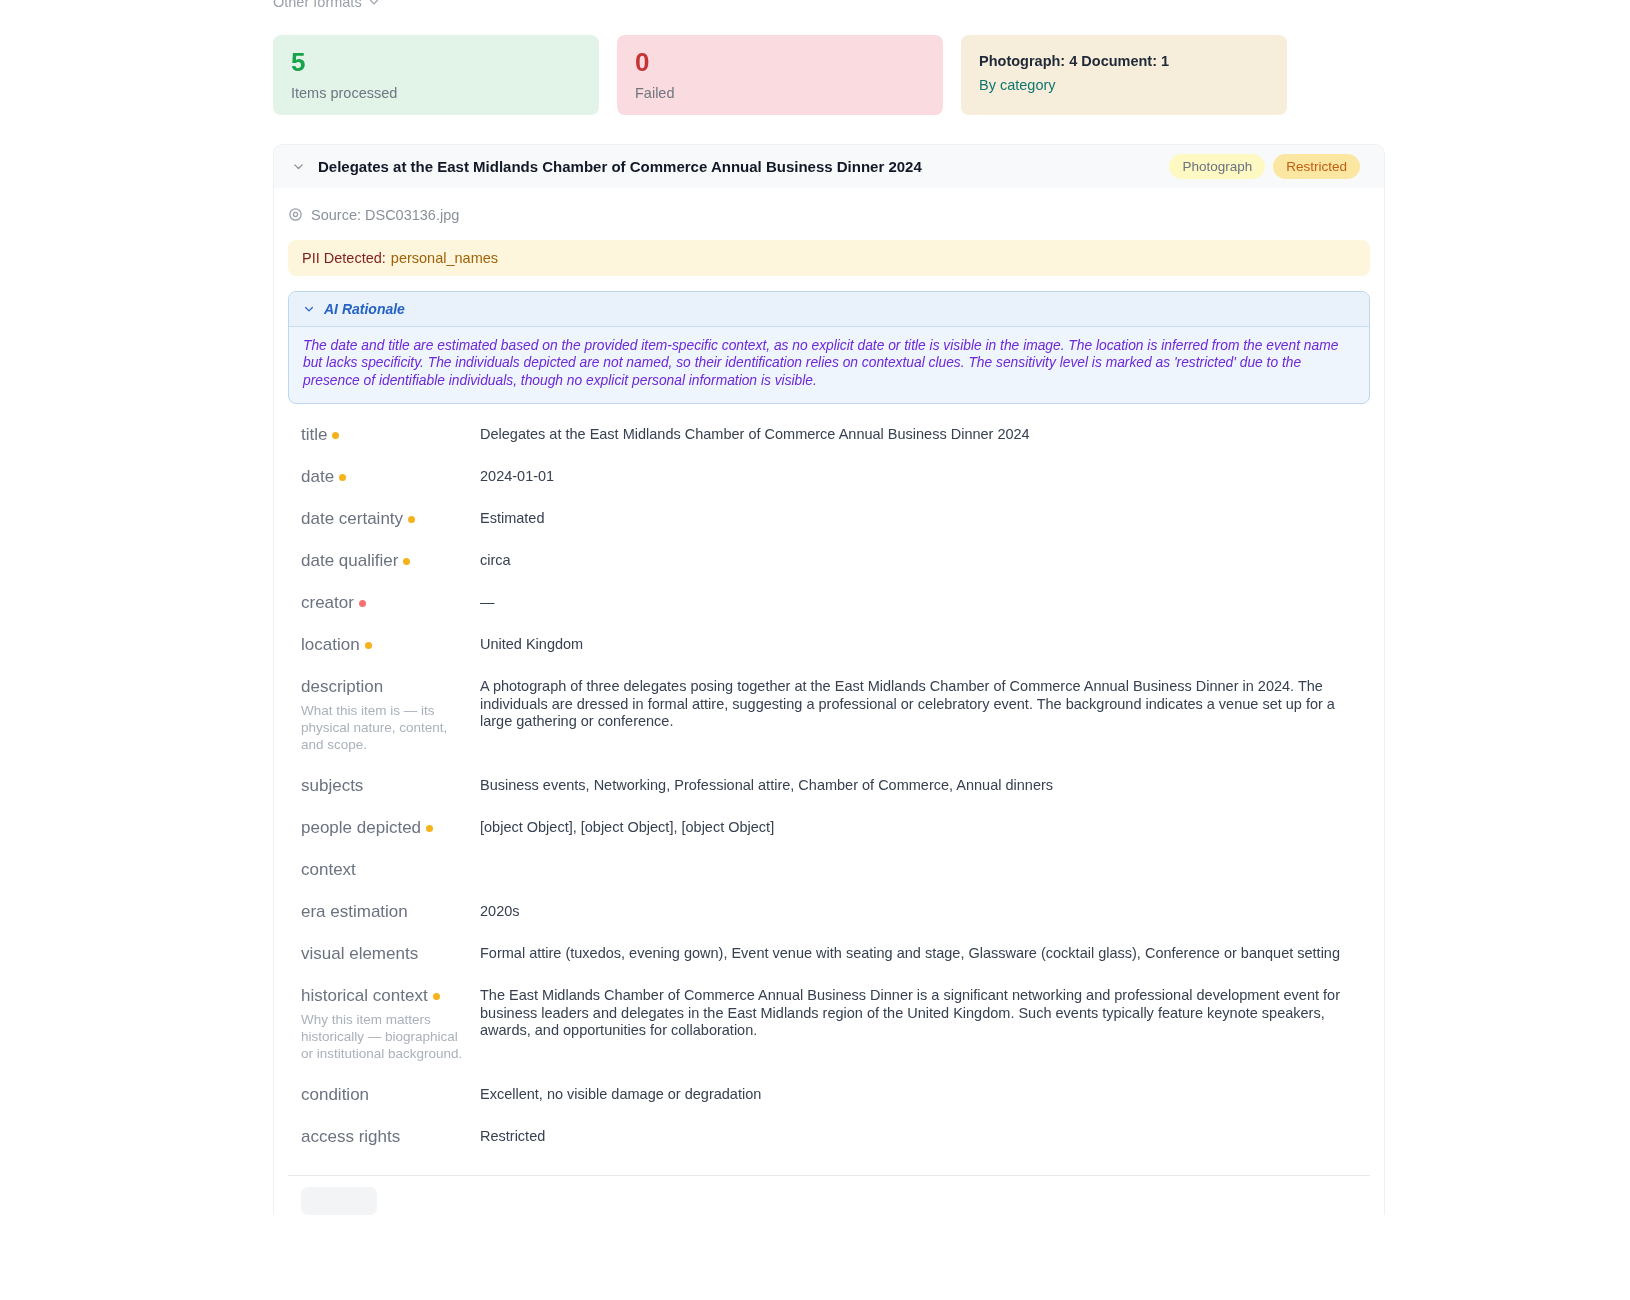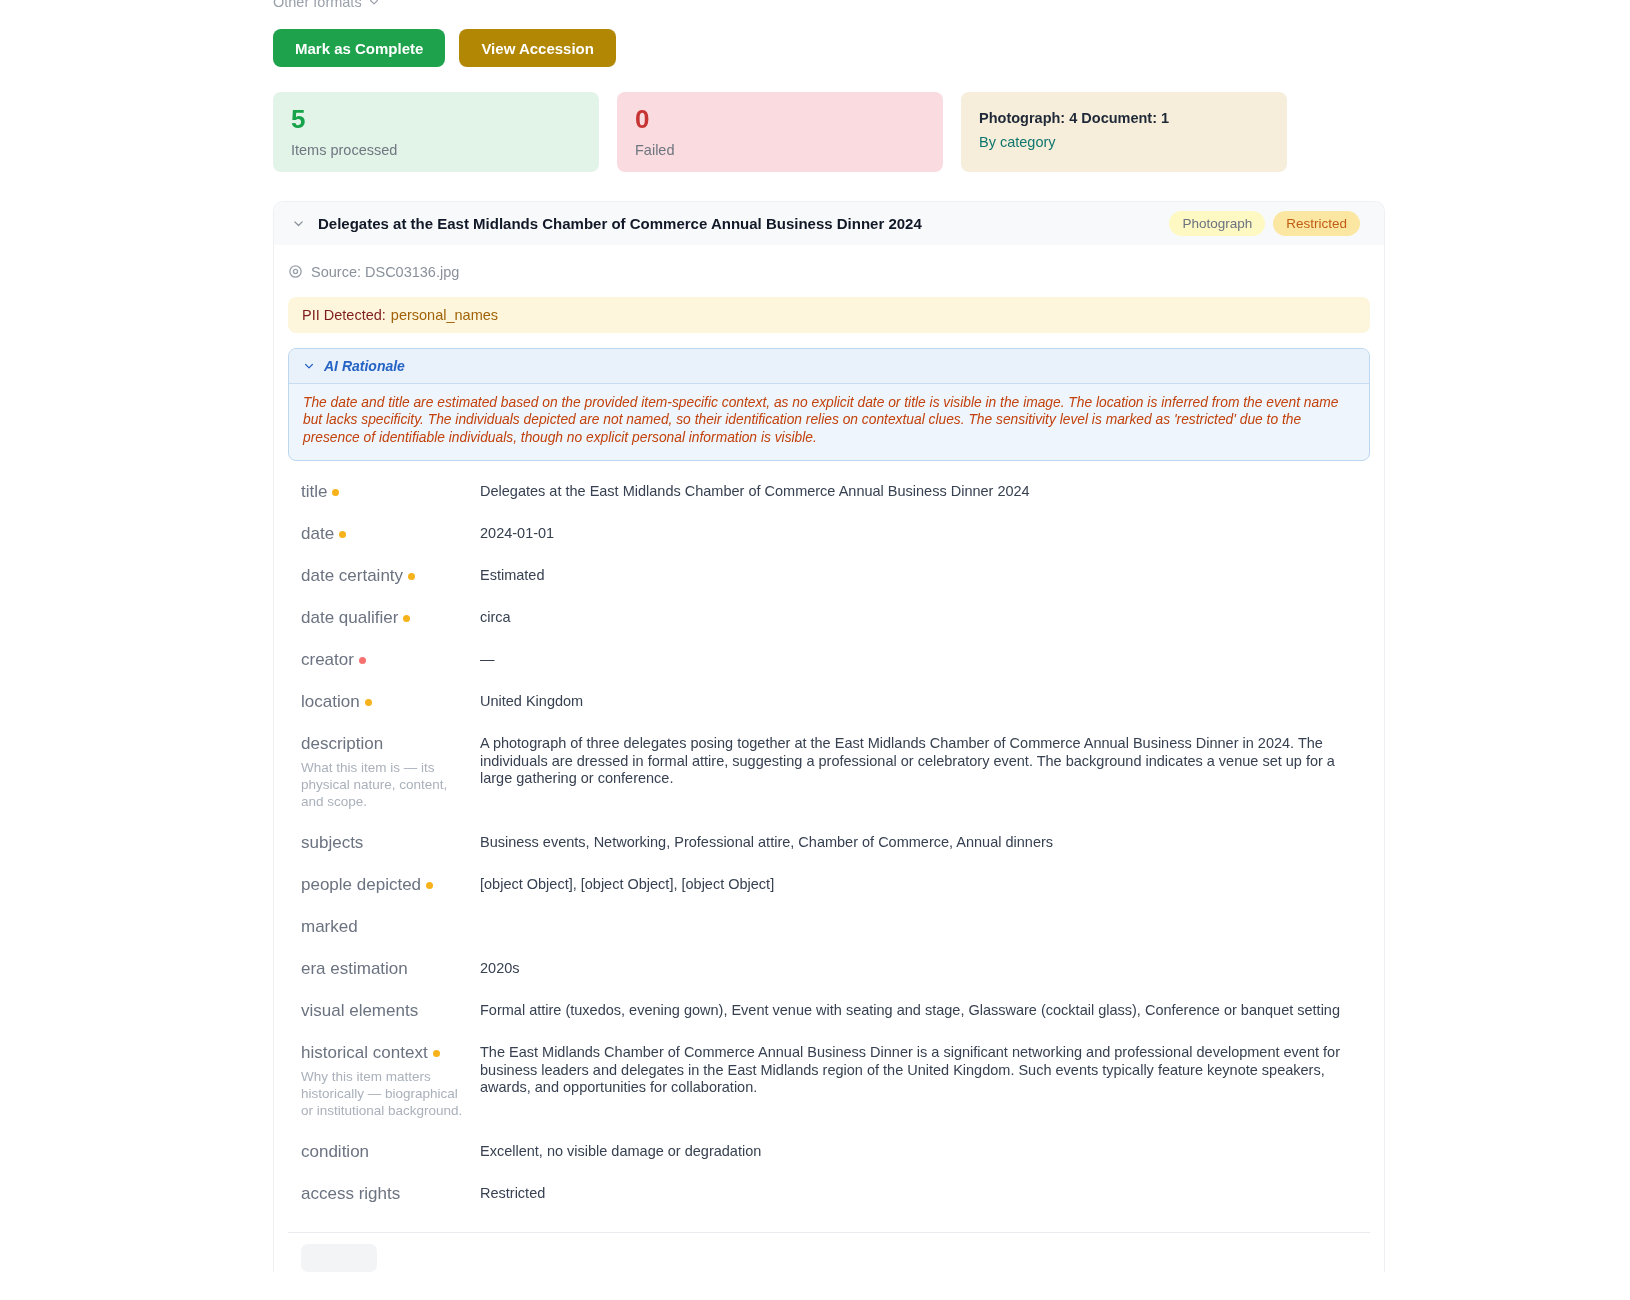--- a/index.html
+++ b/index.html
@@ -53,21 +53,21 @@
   .pii-box { margin:17px 14px 0; background:#fdf6dd; border-radius:8px;
     padding:10px 14px; font-size:14.5px; }
   .pii-label { color:#7f1d1d; font-weight:400;margin-top:14px; }
   .pii-value { color:#a16207; margin-left:5px; }
 
   .rationale { margin:15px 14px 0; background:#eef5fc; border:1px solid #bdd7f0;
     border-radius:8px; overflow:hidden;font-style:italic; }
   .rationale-header { display:flex; align-items:center; gap:9px; padding:9px 14px;
     color:#2563c4; font-size:14px; font-weight:600; background:#e9f1fb;
     border-bottom:1px solid #c8dcf2; cursor:pointer; }
-  .rationale-body { padding:10px 14px 14px; color:#c2410c; font-size:13.8px; line-height:17.5px; }
+  .rationale-body { padding:10px 14px 14px; color:#6d28d9; font-size:13.8px; line-height:17.5px; }
 
   
   .fields { margin-top:10px; }
   .field-row { display:flex; padding:12px 23px 12px 27px; }
   .field-label-col { width:179px; flex:none; padding-right:10px; }
   .field-label { color:#6b7280; font-size:17px; line-height:17.5px; }
   .field-hint { color:#aab1bb; font-size:13.5px; line-height:17px; margin-top:6px; }
   .field-value { flex:1; color:#374151; font-size:14.5px; line-height:17.5px; }
   .dot { display:inline-block; width:7px; height:7px; border-radius:50%;
     margin-left:5px; vertical-align:1px; }
@@ -85,24 +85,20 @@
 
   <div class="other-formats">
     <span>Other formats</span>
     <span class="chev">
       <svg width="12" height="12" viewBox="0 0 16 16">
           <path d="M3.5 6l4.5 4.5L12.5 6" fill="none" stroke="#9aa1ab" stroke-width="1.6" stroke-linecap="round" stroke-linejoin="round"></path>
         </svg>
     </span>
   </div>
 
-  <div class="btn-row">
-    <button class="btn btn-green">Mark as Complete</button>
-    <button class="btn btn-gold">View Accession</button>
-  </div>
 
   <div class="stats">
     <div class="stat-card stat-green">
       <div class="stat-value">5</div>
       <div class="stat-label">Items processed</div>
     </div>
     <div class="stat-card stat-pink">
       <div class="stat-value">0</div>
       <div class="stat-label">Failed</div>
     </div>
@@ -220,21 +216,21 @@
   <div class="field-row">
     <div class="field-label-col">
       <span class="field-label">people depicted</span><span class="dot dot-yellow"></span>
       
     </div>
     <div class="field-value">[object Object], [object Object], [object Object]</div>
   </div>
 
   <div class="field-row">
     <div class="field-label-col">
-      <span class="field-label">marked</span>
+      <span class="field-label">context</span>
       
     </div>
   </div>
 
   <div class="field-row">
     <div class="field-label-col">
       <span class="field-label">era estimation</span>
       
     </div>
     <div class="field-value">2020s</div>

